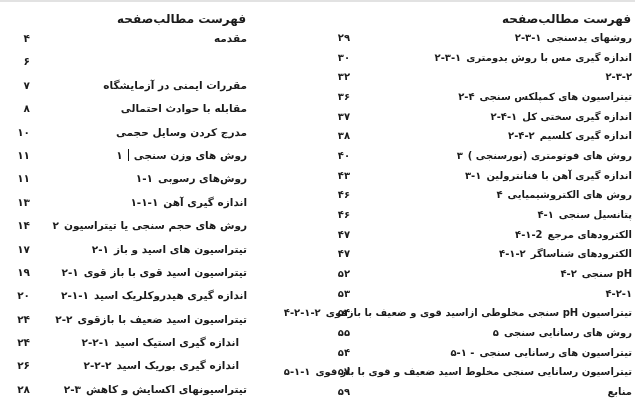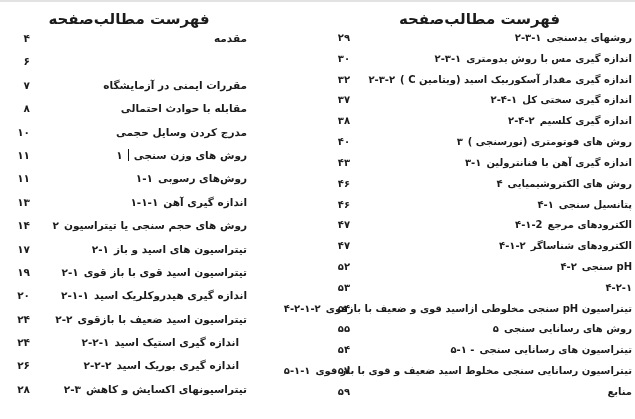--- a/index.html
+++ b/index.html
@@ -6,22 +6,22 @@
   .sheet{
     position:relative;width:635px;height:419px;background:#ffffff;
     border-top:2px solid #e2e2e2;box-sizing:border-box;overflow:hidden;
     font-family:"DejaVu Sans", sans-serif;color:#1b1b1b;
   }
   .col{position:absolute;top:0;height:100%;}
   .col-left{left:0;width:318px;}
   .col-right{left:318px;width:317px;}
   .col-header{
     position:absolute;top:10px;left:0;right:0;
-    display:flex;justify-content:center;direction:ltr;
-    font-weight:700;font-size:15px;line-height:14px;
+    display:flex;justify-content:flex-end;direction:ltr;
+    font-weight:700;font-size:12px;line-height:14px;
   }
   .col-left .col-header{padding:0 72px 0 12px;}
   .col-right .col-header{padding:0 4px 0 10px;}
   .rows{
     position:absolute;left:0;right:0;
     display:flex;flex-direction:column;justify-content:space-between;
   }
   .col-left .rows{top:30px;bottom:23px;padding:0 71px 0 8px;}
   .col-right .rows{top:29px;bottom:21px;padding:0 3px 0 10px;}
   .row{
@@ -188,26 +188,33 @@
     <span class="pnum">۳۰</span>
     <span class="rtitle">
       <span class="ttext">اندازه گیری مس با روش یدومتری</span>
 
       <span class="num">۲-۳-۱</span>
     </span>
   </div>
         <div class="row">
     <span class="pnum">۳۲</span>
     <span class="rtitle">
-      <span class="ttext">اندازه گیری مقدار آسکوربیک اسید (ویتامین C )</span>
 
       <span class="num">۲-۳-۲</span>
     </span>
   </div>
         <div class="row">
+    <span class="pnum">۳۶</span>
+    <span class="rtitle">
+      <span class="ttext">تیتراسیون های کمپلکس سنجی</span>
+
+      <span class="num">۲-۴</span>
+    </span>
+  </div>
+        <div class="row">
     <span class="pnum">۳۷</span>
     <span class="rtitle">
       <span class="ttext">اندازه گیری سختی کل</span>
 
       <span class="num">۲-۴-۱</span>
     </span>
   </div>
         <div class="row">
     <span class="pnum">۳۸</span>
     <span class="rtitle">

